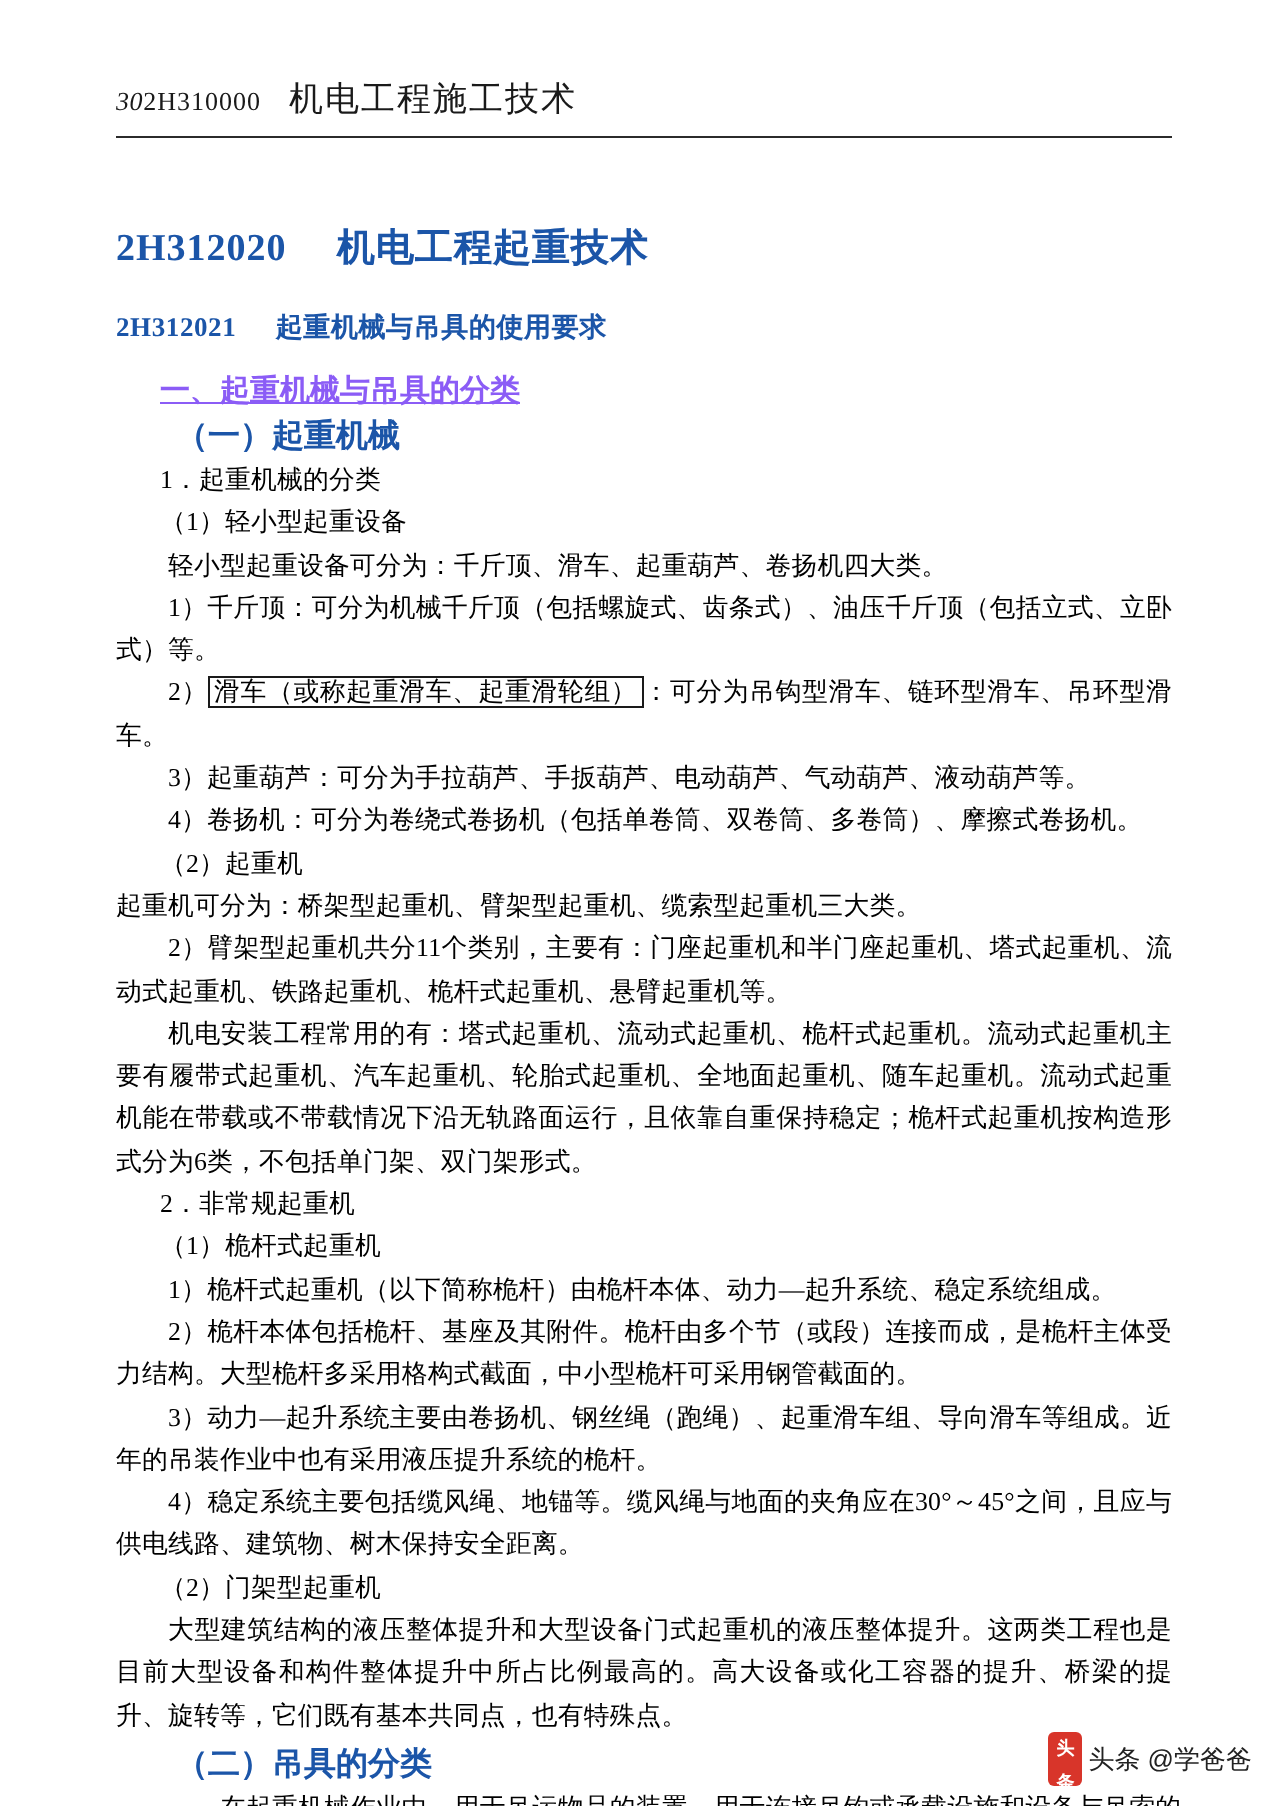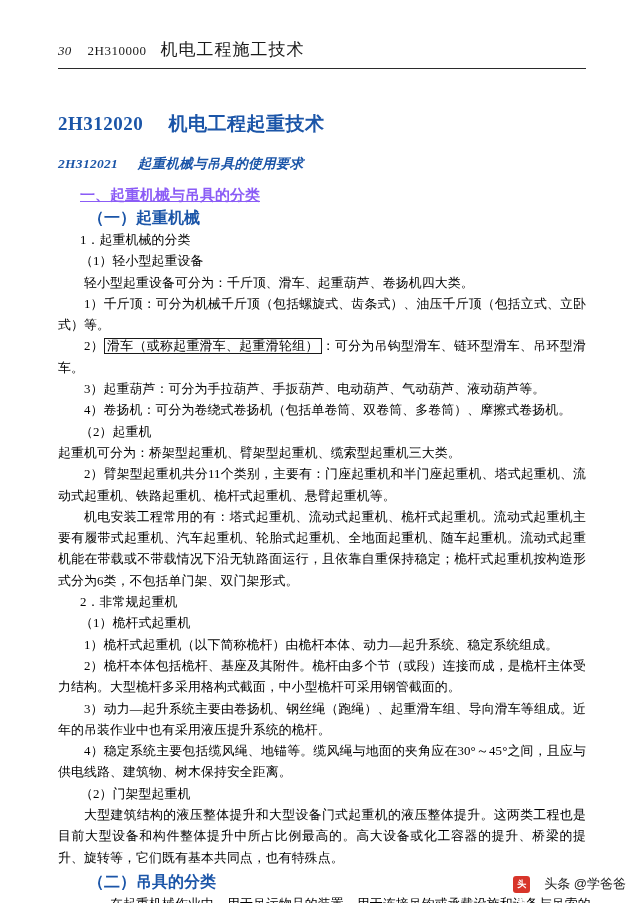--- a/index.html
+++ b/index.html
@@ -26,21 +26,20 @@
     display: flex;
     align-items: baseline;
     font-size: 12.5px;
     color: #1a1a1a;
     letter-spacing: 0.3px;
     padding-bottom: 6px;
   }
   .runhead .pageno {
     font-style: italic;
     font-family: "Liberation Serif", serif;
-    margin-right: 16px;
     font-size: 13px;
   }
   .runhead .code {
     margin-right: 14px;
     font-size: 13px;
     letter-spacing: 0.5px;
   }
   .runhead .title {
     font-size: 17px;
     letter-spacing: 1px;
@@ -60,21 +59,20 @@
     margin-bottom: 2px;
   }
   .h1 .h1-code { margin-right: 20px; }
   .h2 {
     color: #1b55a8;
     font-weight: bold;
     font-size: 13.5px;
     letter-spacing: 0.3px;
     margin-top: 18px;
     margin-bottom: 4px;
-    font-style: italic;
   }
   .h2 .h2-code { margin-right: 16px; }
   .h3 {
     color: #8b5cf6;
     font-weight: bold;
     font-size: 15px;
     margin-top: 13px;
     margin-bottom: 2px;
     padding-left: 22px;
     text-decoration: underline;
@@ -112,28 +110,28 @@
     right: 14px;
     bottom: 10px;
     display: flex;
     align-items: center;
     font-family: "Liberation Sans", sans-serif;
     font-size: 13px;
     color: #222;
   }
   .footer .logo {
     width: 17px;
-    height: 17px;
+    height: 27px;
     border-radius: 3px;
     background: #d8352a;
     color: #fff;
     font-size: 9px;
     line-height: 17px;
     text-align: center;
-    margin-right: 14px;
+    margin-right: 3px;
     font-weight: bold;
   }
 </style>
 </head>
 <body>
 
 <div class="page">
   <div class="content">
 
     <div class="runhead">

